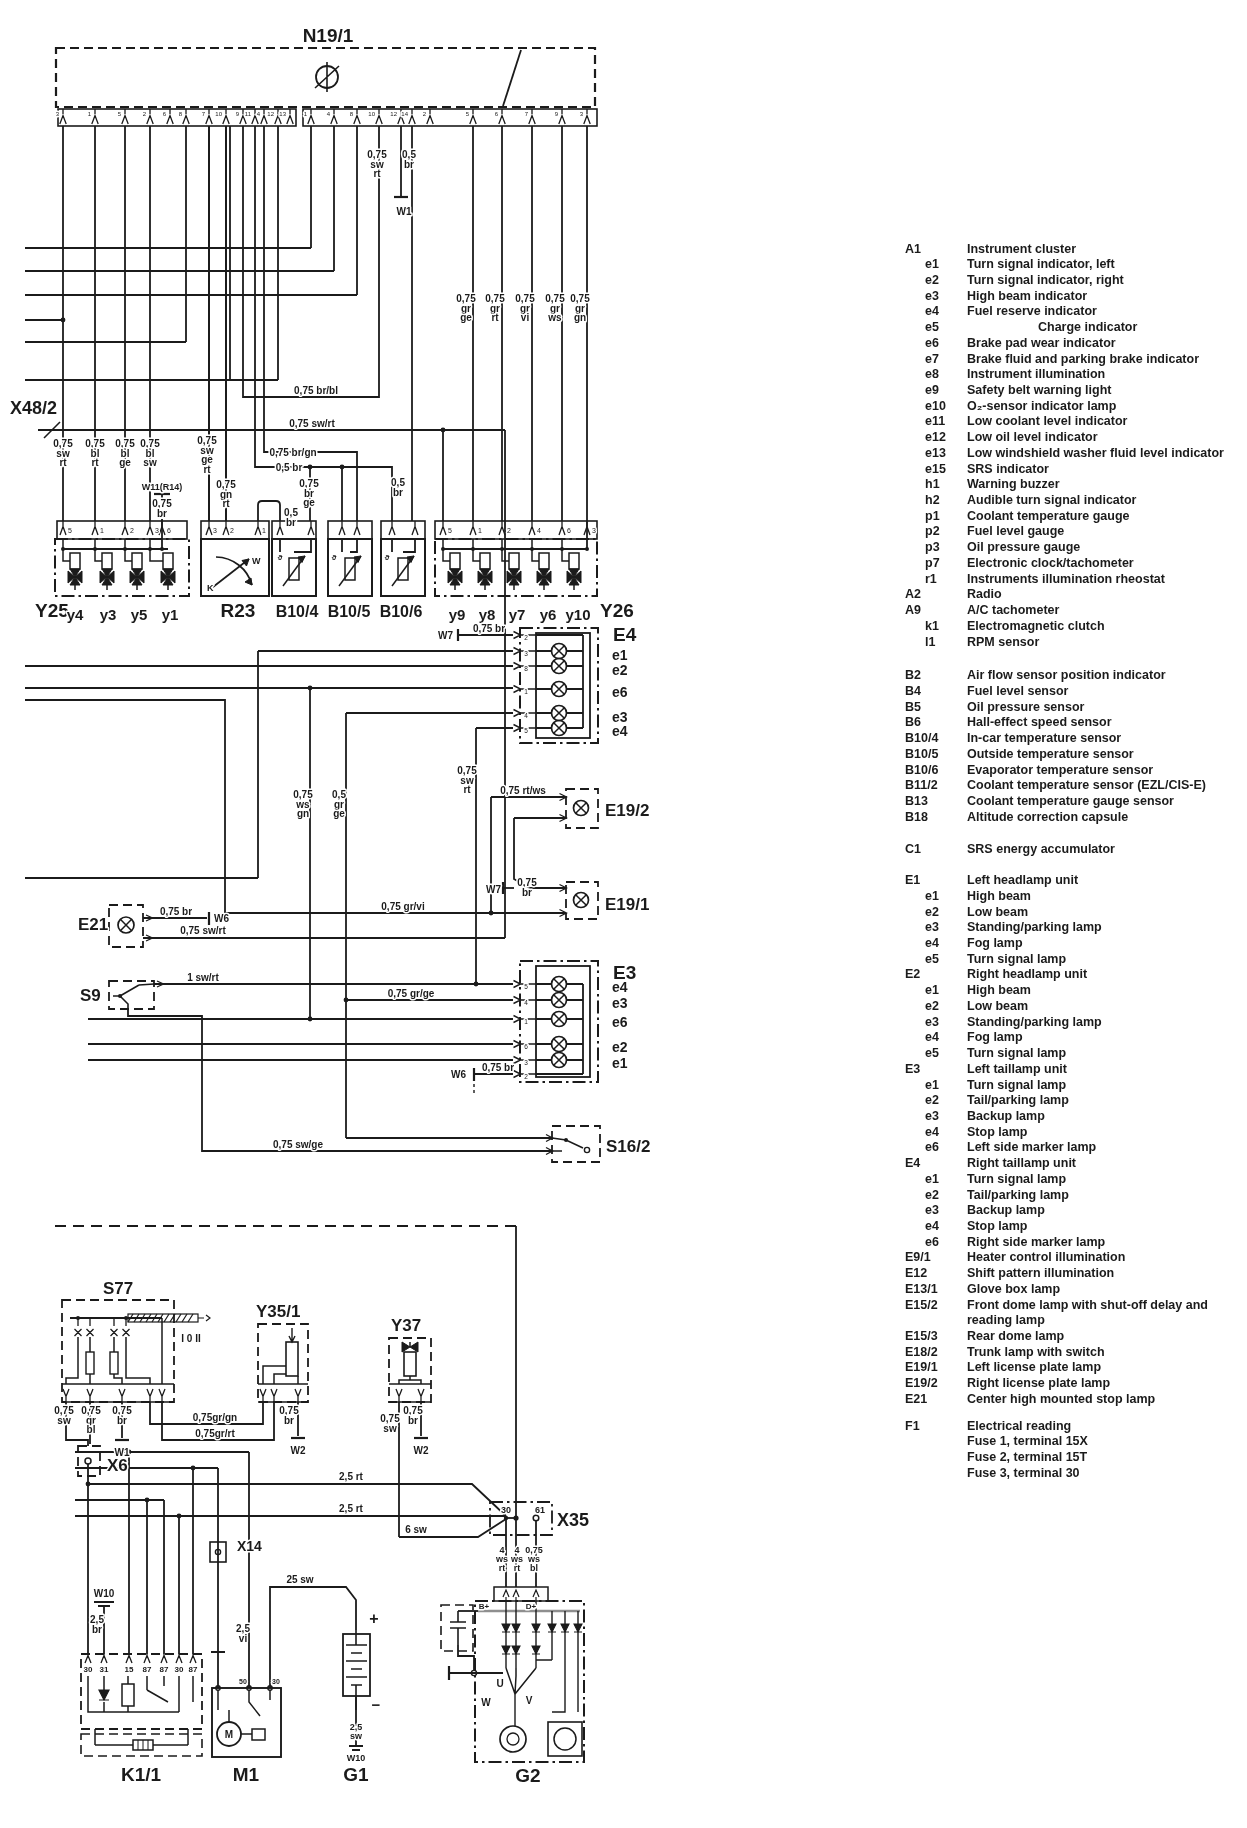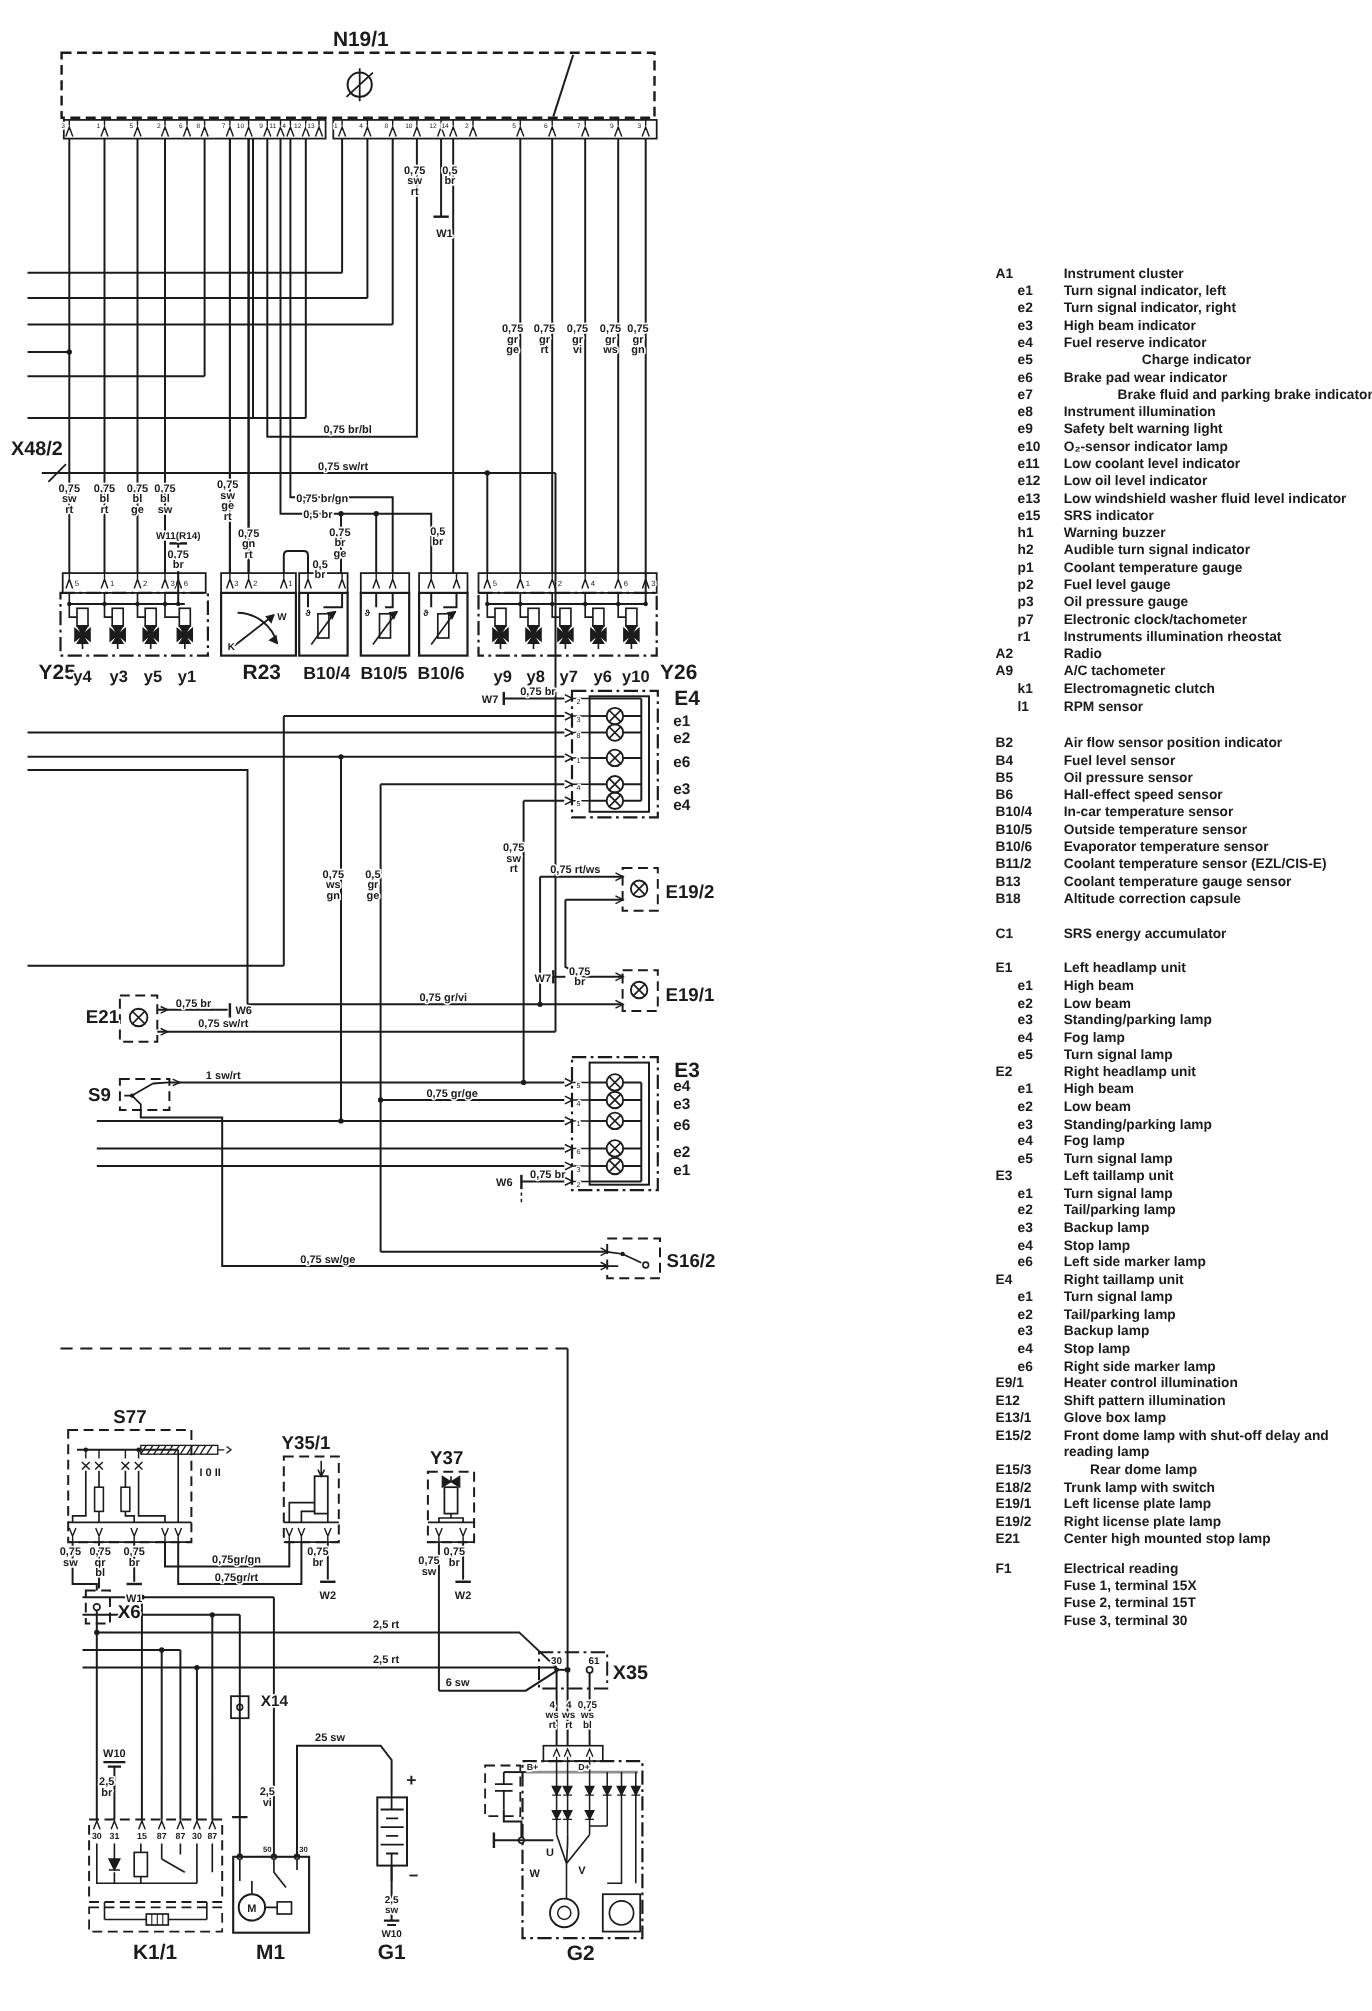--- a/index.html
+++ b/index.html
@@ -584,21 +584,21 @@
       <div class="lrow" style="top: 320.1px; font-size: 12.5px;">
         <span class="lcode" style="left: 925px;">e5</span>
         <span class="ldesc" style="left: 1019px; margin-left: 19px;">Charge indicator</span>
       </div>
       <div class="lrow" style="top: 335.82px; font-size: 12.5px;">
         <span class="lcode" style="left: 925px;">e6</span>
         <span class="ldesc" style="left: 967px;">Brake pad wear indicator</span>
       </div>
       <div class="lrow" style="top: 351.54px; font-size: 12.5px;">
         <span class="lcode" style="left: 925px;">e7</span>
-        <span class="ldesc" style="left: 1016px;">Brake fluid and parking brake indicator</span>
+        <span class="ldesc" style="left: 967px;">Brake fluid and parking brake indicator</span>
       </div>
       <div class="lrow" style="top: 367.26px; font-size: 12.5px;">
         <span class="lcode" style="left: 925px;">e8</span>
         <span class="ldesc" style="left: 967px;">Instrument illumination</span>
       </div>
       <div class="lrow" style="top: 382.98px; font-size: 12.5px;">
         <span class="lcode" style="left: 925px;">e9</span>
         <span class="ldesc" style="left: 967px;">Safety belt warning light</span>
       </div>
       <div class="lrow" style="top: 398.7px; font-size: 12.5px;">
@@ -819,21 +819,21 @@
       </div>
       <div class="lrow" style="top: 1297.58px; font-size: 12.5px;">
         <span class="lcode" style="left: 905px;">E15/2</span>
         <span class="ldesc" style="left: 967px;">Front dome lamp with shut-off delay and</span>
       </div>
       <div class="lrow" style="top: 1313.3px; font-size: 12.5px;">
         <span class="ldesc" style="left: 967px; text-align: center;">reading lamp</span>
       </div>
       <div class="lrow" style="top: 1329.02px; font-size: 12.5px;">
         <span class="lcode" style="left: 905px;">E15/3</span>
-        <span class="ldesc" style="left: 967px; margin-left: 24px;">Rear dome lamp</span>
+        <span class="ldesc" style="left: 967px;">Rear dome lamp</span>
       </div>
       <div class="lrow" style="top: 1344.74px; font-size: 12.5px;">
         <span class="lcode" style="left: 905px;">E18/2</span>
         <span class="ldesc" style="left: 967px;">Trunk lamp with switch</span>
       </div>
       <div class="lrow" style="top: 1360.46px; font-size: 12.5px;">
         <span class="lcode" style="left: 905px;">E19/1</span>
         <span class="ldesc" style="left: 967px;">Left license plate lamp</span>
       </div>
       <div class="lrow" style="top: 1376.18px; font-size: 12.5px;">

